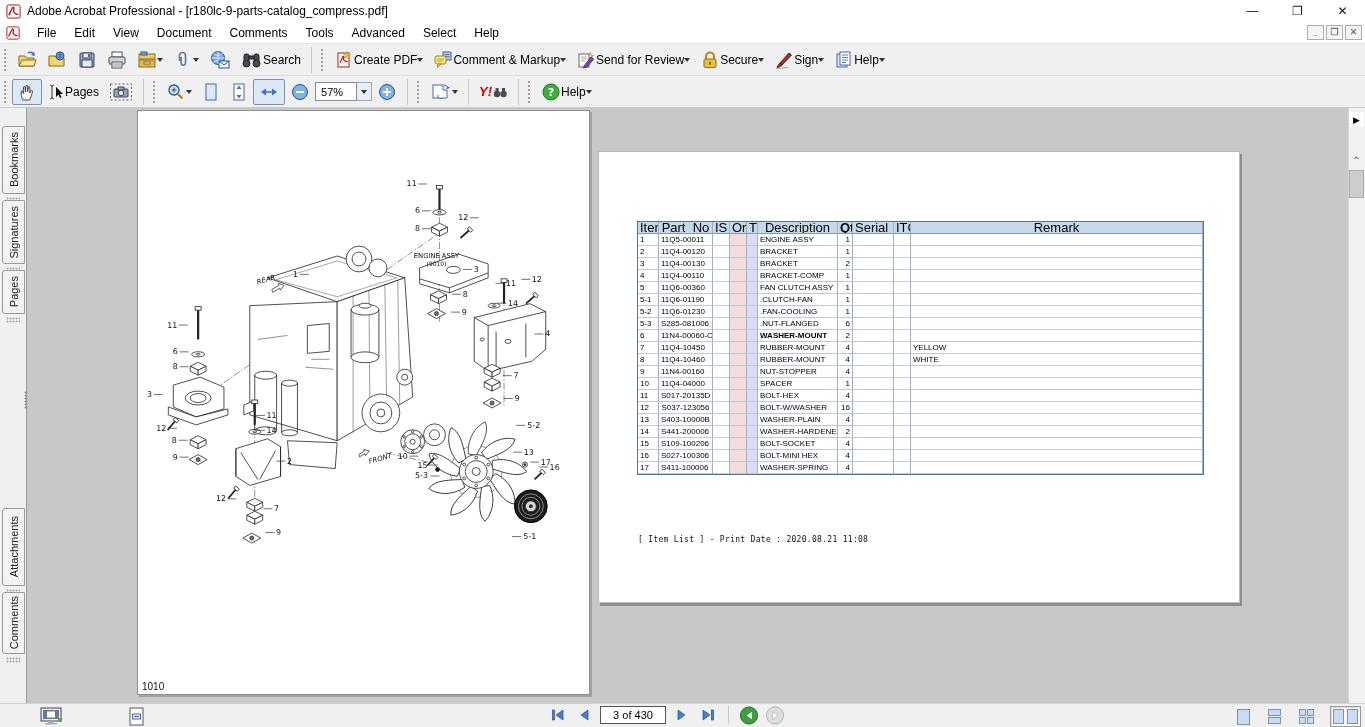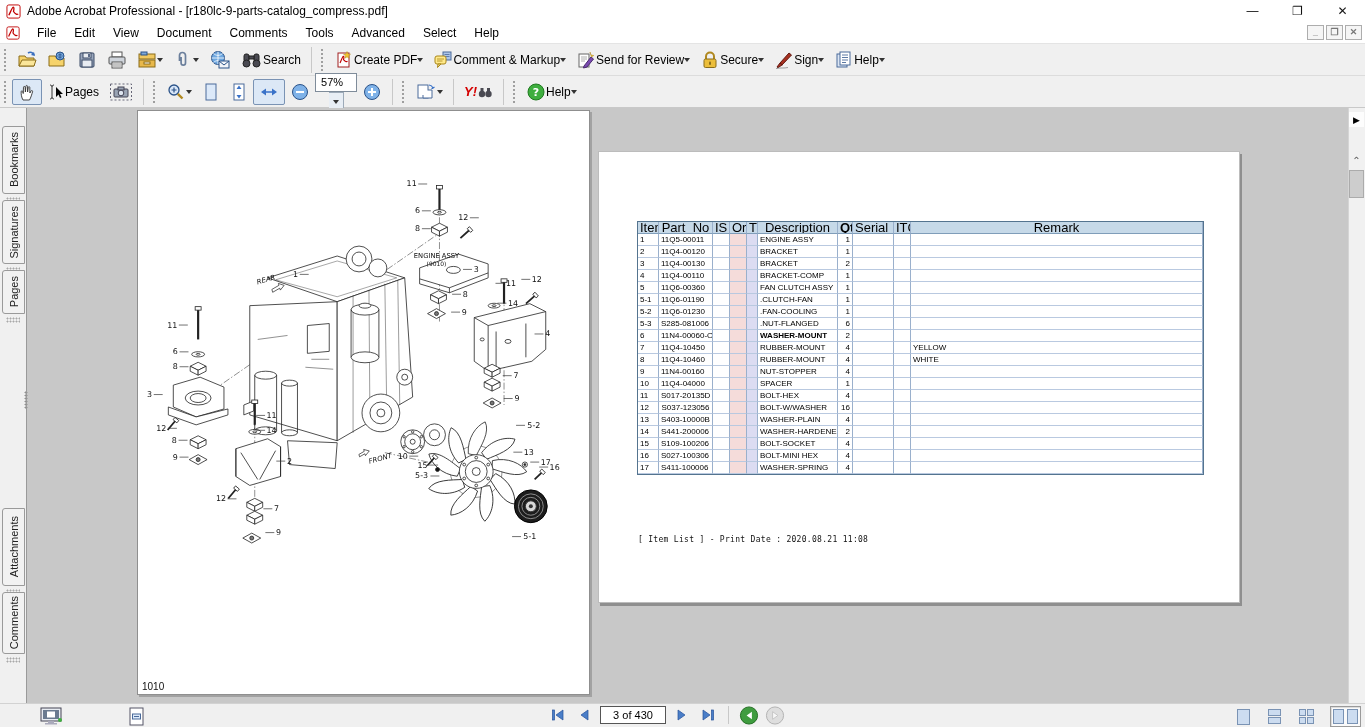--- a/index.html
+++ b/index.html
@@ -23,21 +23,21 @@
   
   .toolbar { position:absolute; left:0; width:1365px; height:32px; background:#f0f0f0; display:flex; align-items:center; }
   #toolbar1 { top:44px; border-bottom:1px solid #dcdcdc; }
   #toolbar2 { top:76px; border-bottom:1px solid #c9c9c9; }
   .grip { width:5px; height:24px; margin:0 4px 0 3px; background-image:radial-gradient(circle,#9f9f9f 1px,transparent 1.3px); background-size:4px 4px; }
   .tsep { width:1px; height:26px; background:#c8c8c8; margin:0 5px; }
   .tbtn { display:flex; align-items:center; gap:0; height:26px; padding:0 4px; border:1px solid transparent; border-radius:2px; }
   .tbtn.selected { border:1px solid #7a93b4; background:#dce8f6; }
   .tbtn .lbl { font-size:12px; color:#000; white-space:nowrap; }
   .arr { width:0; height:0; border:3px solid transparent; border-top:4px solid #333; margin-top:4px; }
-  .combo { display:flex; align-items:center;flex-direction:column; }
+  .combo { display:flex; align-items:center; }
   .combo input { width:42px; height:19px; border:1px solid #7f8c9a; font-size:11px; padding-left:5px; font-family:"Liberation Sans",sans-serif; }
   .combo .cbtn { width:15px; height:19px; border:1px solid #9daab8; border-left:none; background:#e8eef5; display:flex; align-items:center; justify-content:center; }
   .yred { color:#d40000; font-weight:bold; font-size:13px; font-style:italic; }
 
   
   #main { position:absolute; left:0; top:108px; width:1365px; height:595px; background:#c8c8c8; }
   #navpane { position:absolute; left:0; top:0; width:27px; height:595px; background:#f0f0f0; border-right:1px solid #9a9a9a; }
   .vtab { position:absolute; left:2px; width:23px; background:#f2f2f2; border:1px solid #9a9a9a; border-radius:3px 0 0 3px; display:flex; align-items:center; justify-content:center; }
   .vtab span { writing-mode:vertical-rl; transform:rotate(180deg); font-size:11px; color:#222; white-space:nowrap; }
   .tabgrip { position:absolute; left:6px; width:14px; height:6px; background-image:radial-gradient(circle,#a8a8a8 0.9px,transparent 1.1px); background-size:3px 3px; }

